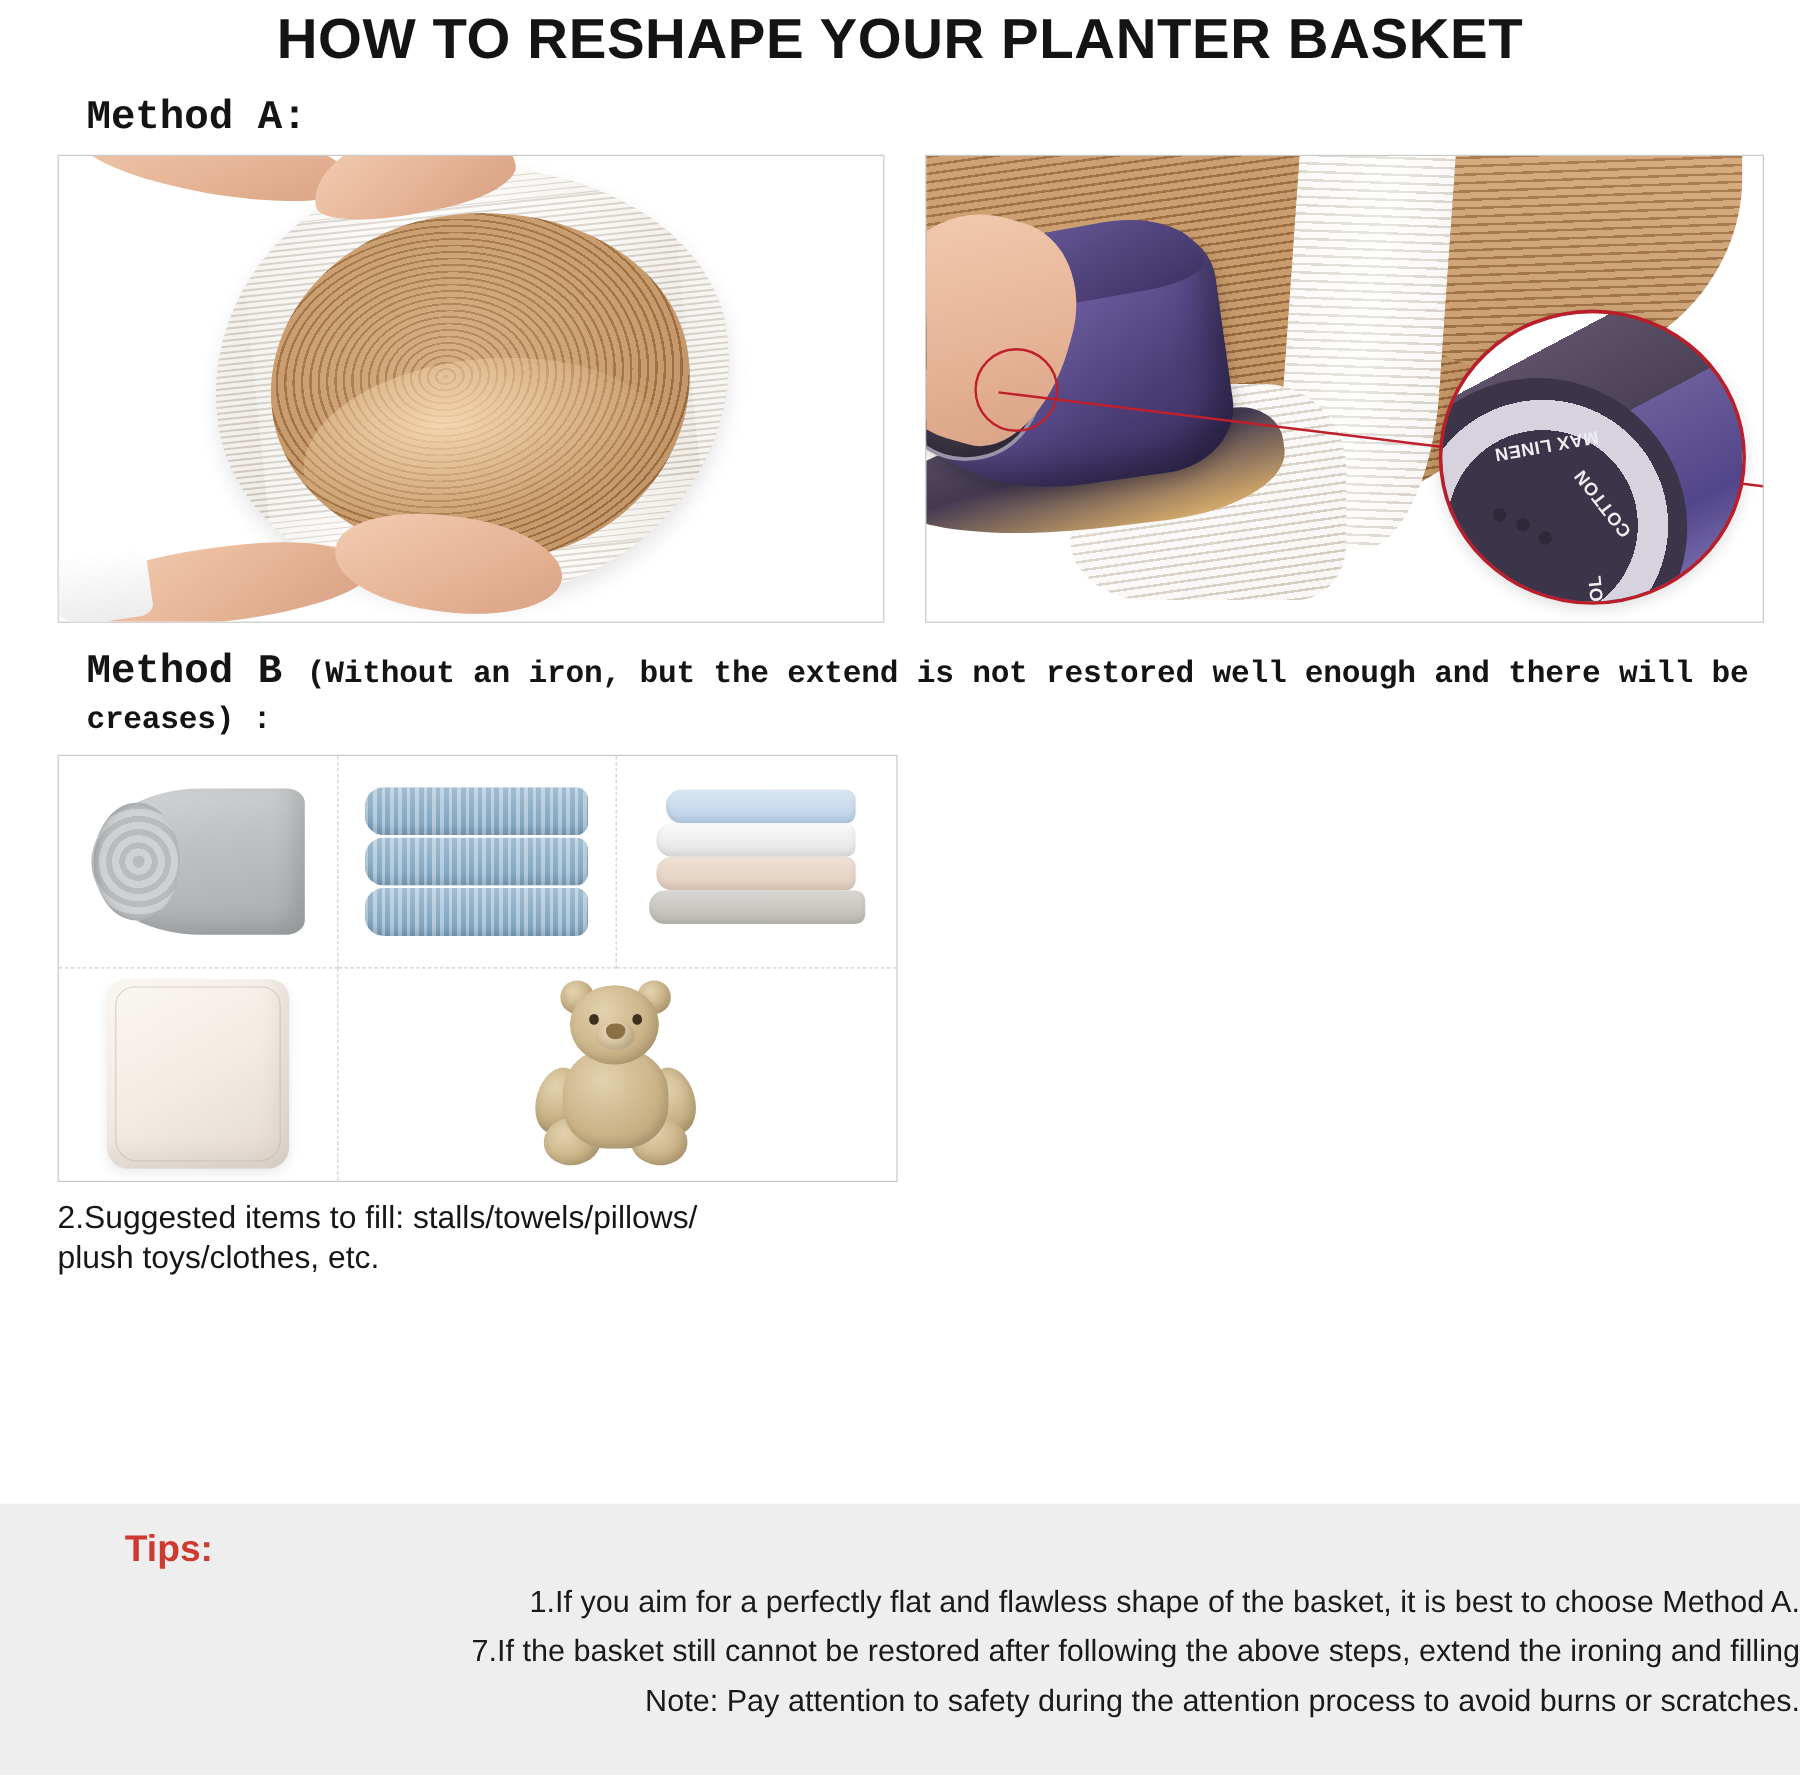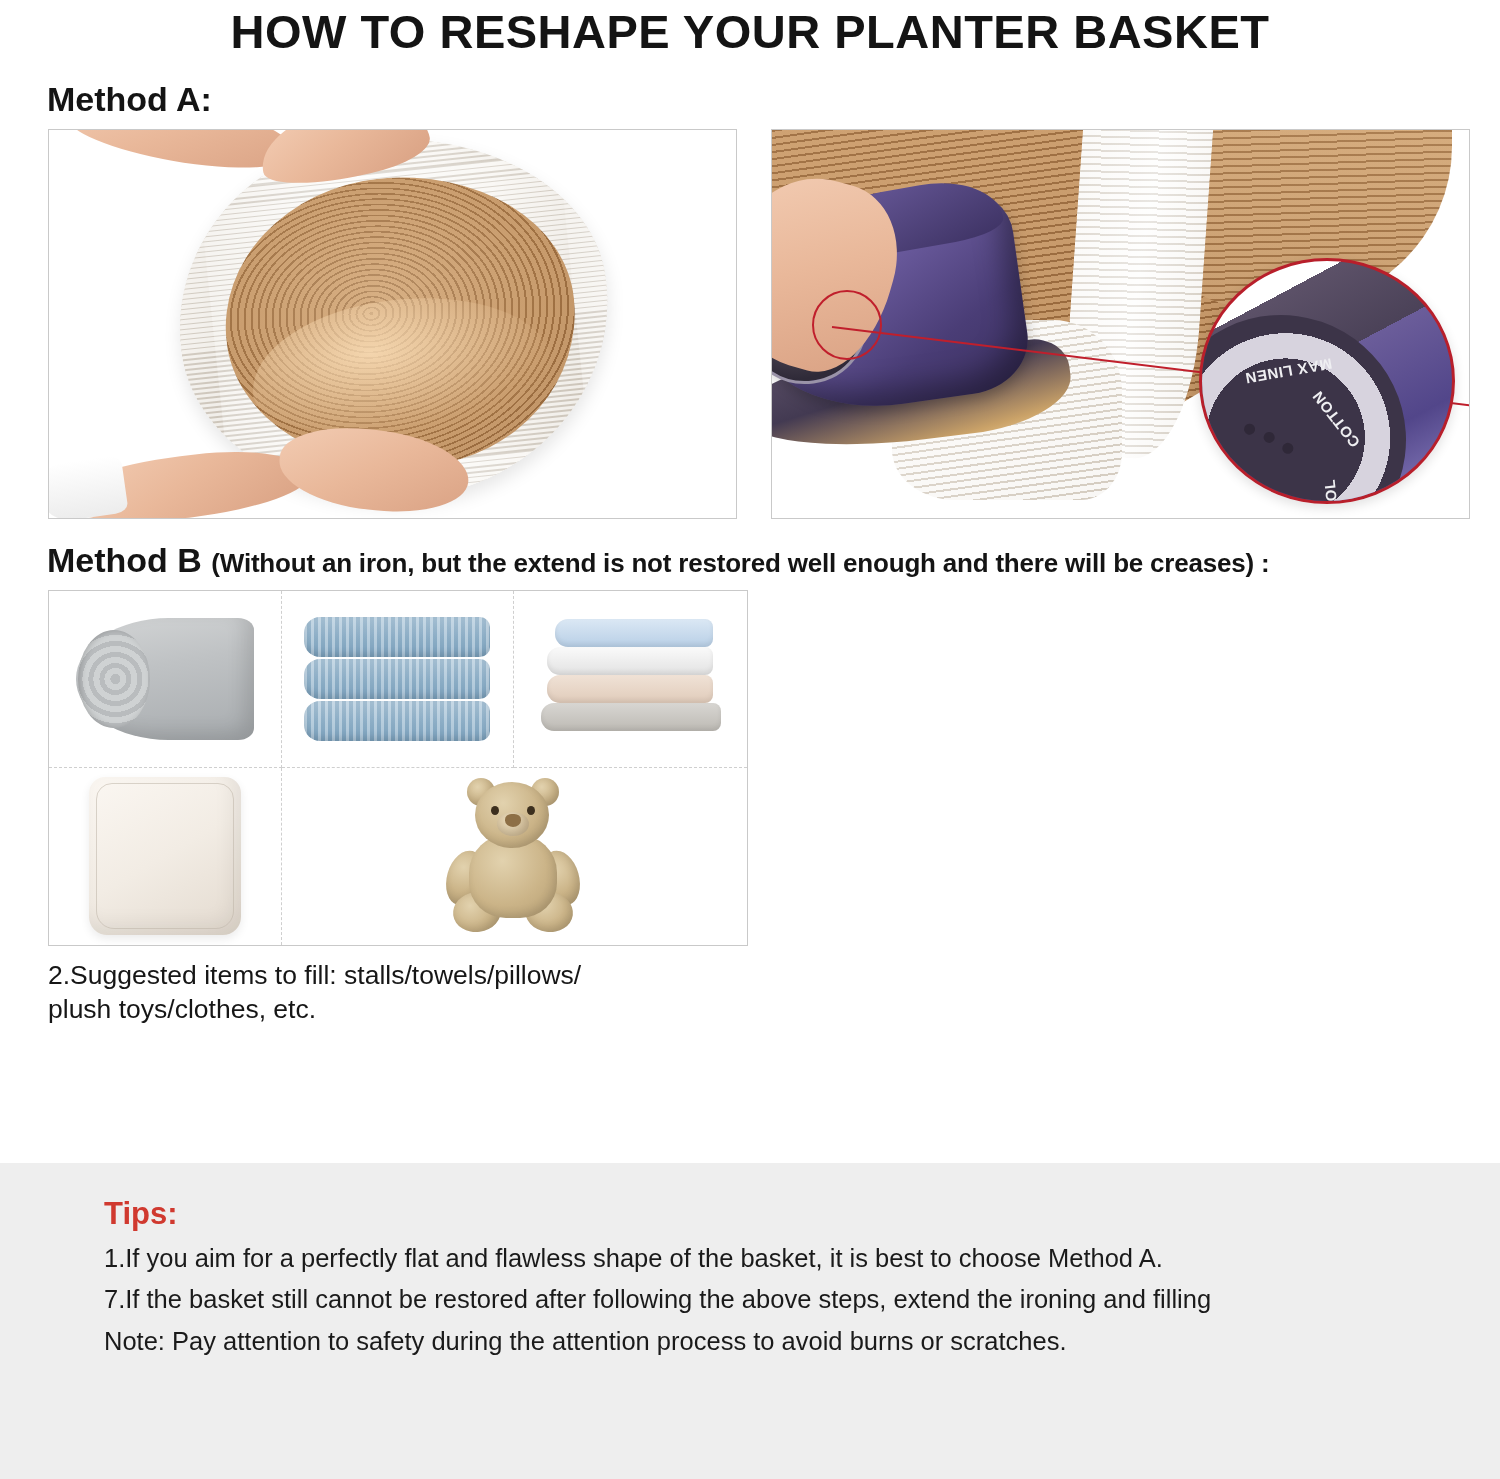--- a/index.html
+++ b/index.html
@@ -24,25 +24,26 @@
     letter-spacing: 0.5px;
     color: #141414;
     margin: 0;
     padding-top: 6px;
     line-height: 1.1;
   }
 
   
   .method-heading {
     margin: 0;
-    padding: 22px 0 10px 47px;
+    padding: 22px 0 10px 72px;
     font-size: 34px;
     font-weight: bold;
     color: #141414;
     line-height: 1.15;
+    font-family: Liberation Mono, monospace;
   }
   .method-heading .sub {
     font-size: 26px;
     font-weight: bold;
     letter-spacing: -0.2px;
   }
 
   
   .cols {
     display: flex;
@@ -407,35 +408,36 @@
                 background: radial-gradient(circle at 40% 34%,#e8dabb,#c9b189); }
   .bear-nose { left:66px; top:38px; width:16px; height:13px; border-radius:50% 50% 60% 60%;
                 background:#8d6f46; box-shadow:none; }
   .bear-eye-l{ left:52px; top:30px; width:8px; height:9px; border-radius:50%; background:#3c2f1e; box-shadow:none;}
   .bear-eye-r{ left:88px; top:30px; width:8px; height:9px; border-radius:50%; background:#3c2f1e; box-shadow:none;}
 
   
   .tips {
     position:absolute;
     left:0; right:0; bottom:0;
-    height:316px;
+    height:226px;
     background:#eeeeee;
-    padding: 33px 0 0 104px;
+    padding: 20px 0 0 104px;
     box-sizing:border-box;
   }
   .tips-title {
     color:#d0392f;
     font-size:31px;
     font-weight:bold;
     margin:0 0 6px 0;
   }
   .tips-line {
     font-size:25.5px;
     line-height:1.62;
     color:#1a1a1a;
+    text-align:right;
   }
 </style>
 </head>
 <body>
 
 <h1 class="page-title">HOW TO RESHAPE YOUR PLANTER BASKET</h1>
 
 <h2 class="method-heading">
   <span>Method A:</span>
 </h2>

